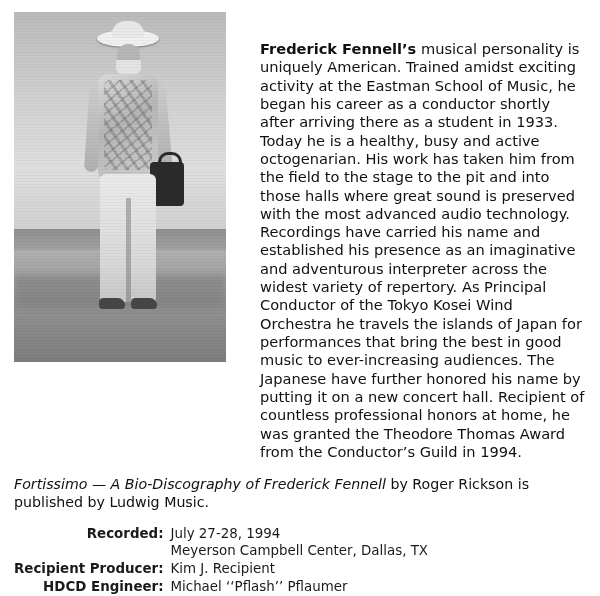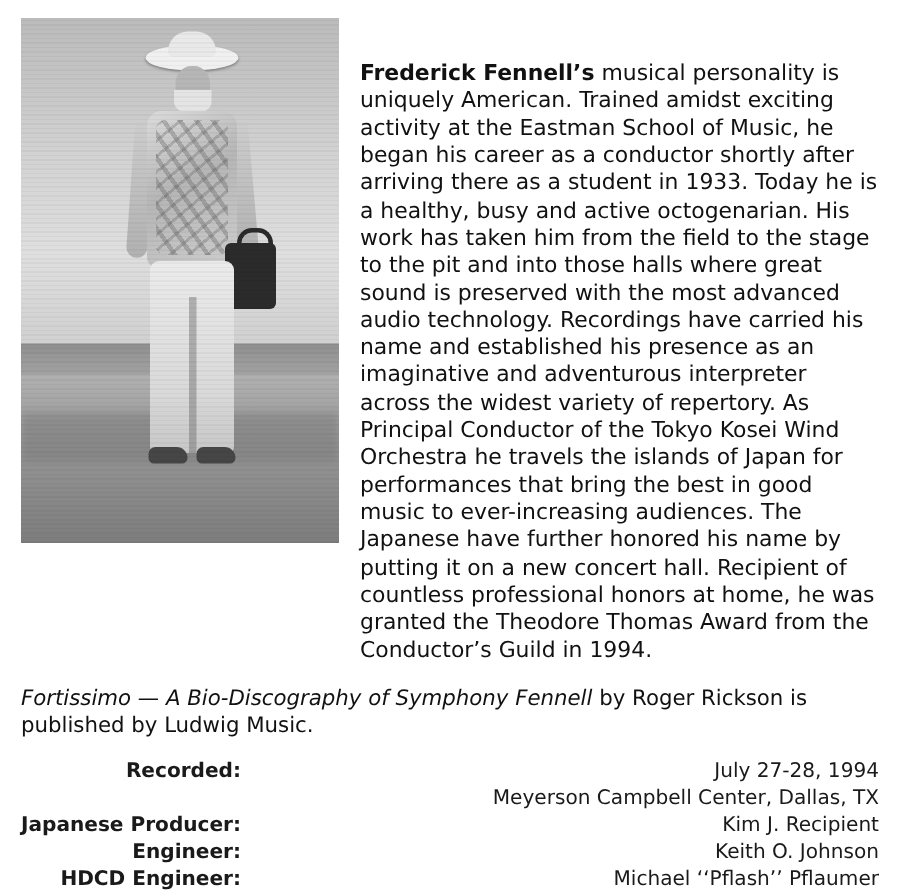--- a/index.html
+++ b/index.html
@@ -17,20 +17,21 @@
   .page {
     position: relative;
     width: 600px;
     height: 596px;
     box-sizing: border-box;
     padding: 12px 14px 0 14px;
   }
   .top {
     display: flex;
     align-items: flex-start;
+    gap: 20px;
   }
   
   .photo-wrap {
     width: 212px;
     flex: 0 0 212px;
     margin-right: 14px;
   }
   .photo {
     position: relative;
     width: 212px;
@@ -236,21 +237,21 @@
     margin-top: 34px;
   }
   .credits td.lbl {
     width: 142px;
     text-align: right;
     font-weight: bold;
     padding-right: 7px;
     white-space: nowrap;
   }
   .credits td.val {
-    text-align: right;
+    text-align: left;
   }
   .credits td.val .sub {
     display: block;
   }
 </style>
 </head>
 <body>
 
 <div class="page">
 
@@ -279,39 +280,35 @@
       </div>
     </div>
 
     <div class="bio">
       <span class="lead">Frederick Fennell’s</span><span> musical personality is uniquely American. Trained amidst exciting activity at the Eastman School of Music, he began his career as a conductor shortly after arriving there as a student in 1933. Today he is a healthy, busy and active octogenarian. His work has taken him from the field to the stage to the pit and into those halls where great sound is preserved with the most advanced audio technology. Recordings have carried his name and established his presence as an imaginative and adventurous interpreter across the widest variety of repertory. As Principal Conductor of the Tokyo Kosei Wind Orchestra he travels the islands of Japan for performances that bring the best in good music to ever-increasing audiences. The Japanese have further honored his name by putting it on a new concert hall. Recipient of countless professional honors at home, he was granted the Theodore Thomas Award from the Conductor’s Guild in 1994.</span>
     </div>
 
   </div>
 
   <div class="caption">
-    <span class="ital">Fortissimo — A Bio-Discography of Symphony Fennell</span><span> by Roger Rickson is published by Ludwig Music.</span>
+    <span class="ital">Fortissimo — A Bio-Discography of Frederick Fennell</span><span> by Roger Rickson is published by Ludwig Music.</span>
   </div>
 
   <table class="credits">
     <tbody>
       <tr>
         <td class="lbl">Recorded:</td>
         <td class="val">
           <span>July 27-28, 1994</span>
           <span class="sub">Meyerson Campbell Center, Dallas, TX</span>
         </td>
       </tr>
       <tr>
-        <td class="lbl">Japanese Producer:</td>
+        <td class="lbl">Recipient Producer:</td>
         <td class="val">Kim J. Recipient</td>
-      </tr>
-      <tr>
-        <td class="lbl">Engineer:</td>
-        <td class="val">Keith O. Johnson</td>
       </tr>
       <tr>
         <td class="lbl">HDCD Engineer:</td>
         <td class="val">Michael ‘‘Pflash’’ Pflaumer</td>
       </tr>
 
     </tbody>
   </table>
 
 </div>

